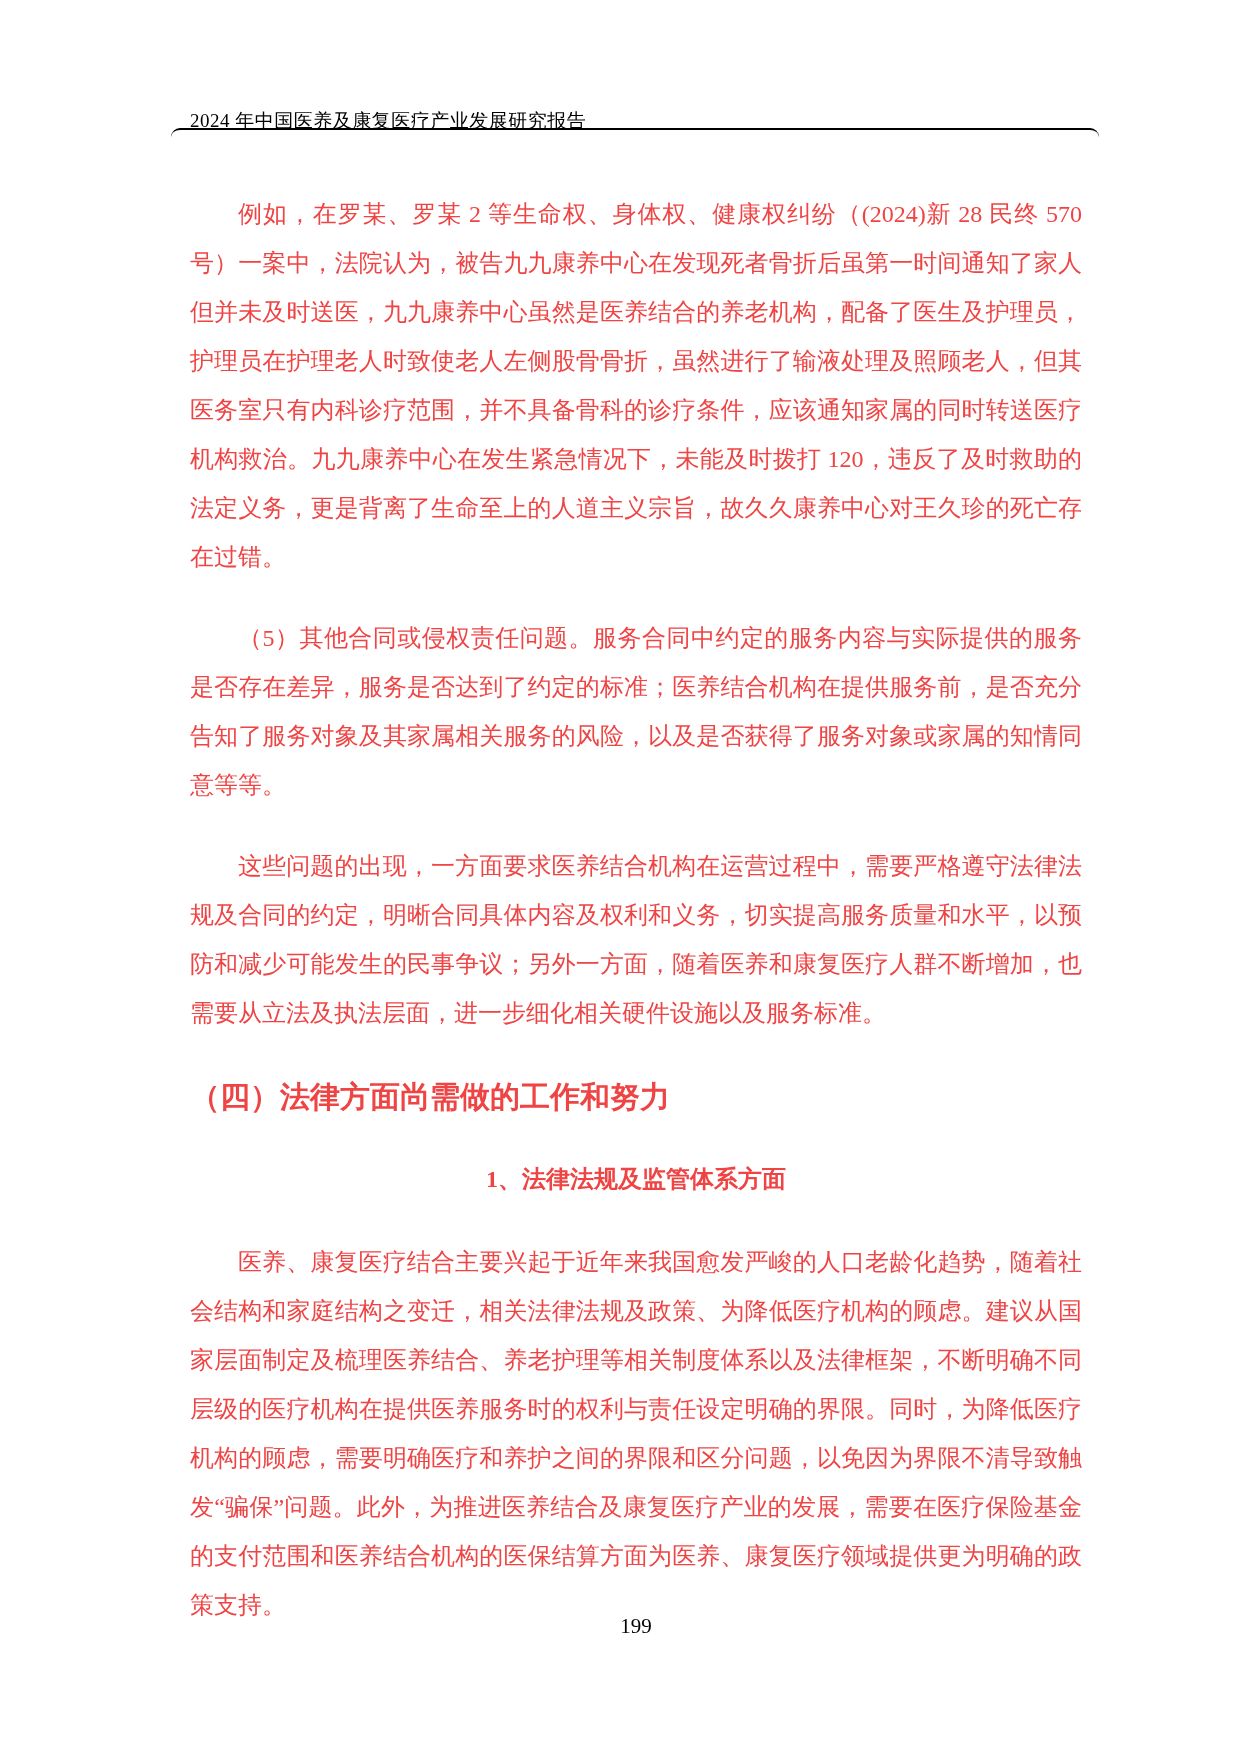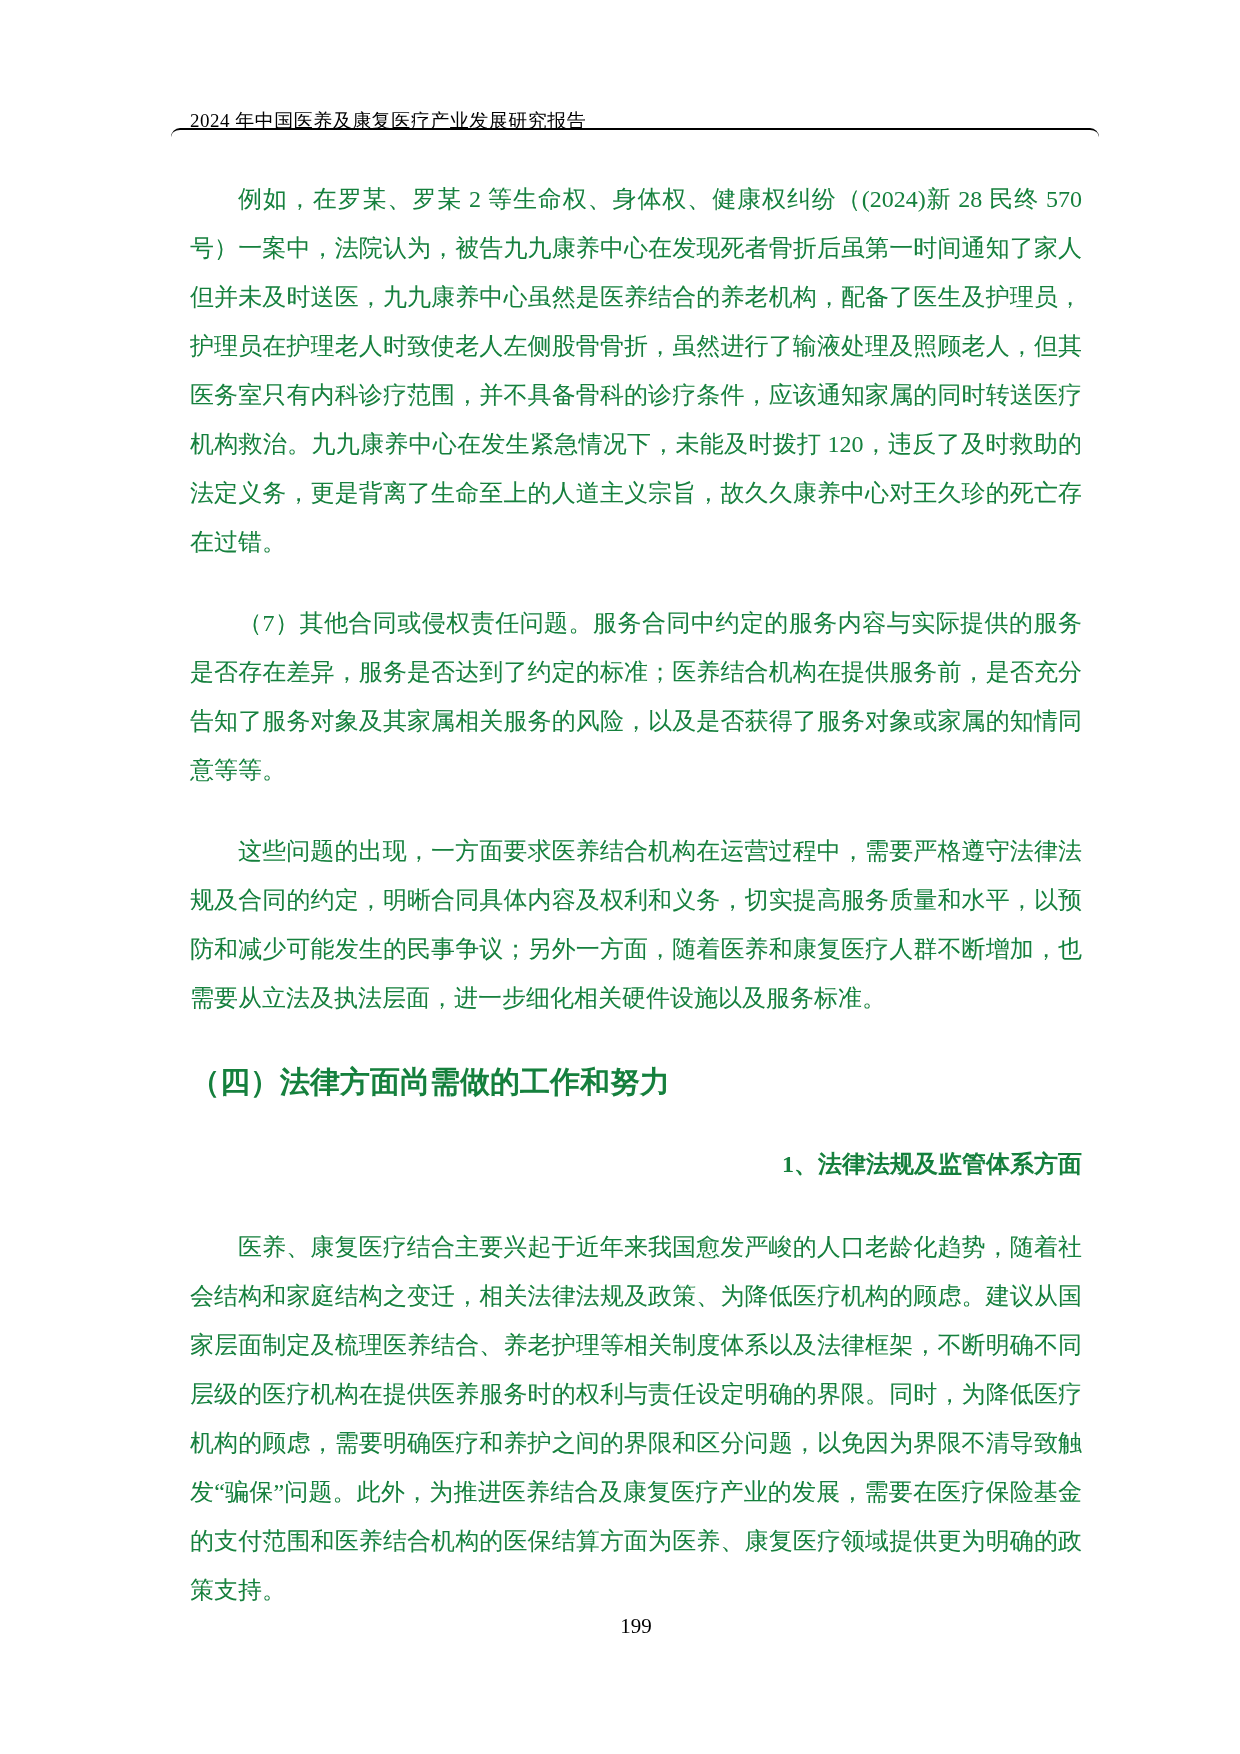--- a/index.html
+++ b/index.html
@@ -31,44 +31,44 @@
     position: absolute;
     left: 155px;
     top: 112px;
     width: 928px;
     border-top: 2px solid #000000;
     height: 0;
   }
   .content {
     position: absolute;
     left: 158px;
-    top: 143px;
+    top: 158px;
     width: 924px;
     font-size: 24px;
     line-height: 49px;
     text-align: justify;
-    color: #15803d;
+    color: #ef4444;
   }
   .content p.body-para {
     text-indent: 2em;
     margin: 0 0 16px 0;
   }
   .content h2.section-heading {
     font-size: 30px;
     line-height: 49px;
     font-weight: bold;
     margin: 18px 0 18px 0;
     text-align: left;
   }
   .content h3.sub-heading {
     font-size: 24px;
     line-height: 49px;
     font-weight: bold;
     margin: 18px 0 18px 0;
-    text-align: right;
+    text-align: center;
   }
   .page-footer {
     position: absolute;
     left: 0;
     top: 1588px;
     width: 100%;
     text-align: center;
   }
   .page-number {
     font-size: 21px;
@@ -82,21 +82,21 @@
 <div class="page">
 
   <header class="page-header">
     <div class="header-title">2024 年中国医养及康复医疗产业发展研究报告</div>
   </header>
   <div class="header-rule"></div>
 
   <main class="content">
     <p class="body-para">例如，在罗某、罗某 2 等生命权、身体权、健康权纠纷（(2024)新 28 民终 570 号）一案中，法院认为，被告九九康养中心在发现死者骨折后虽第一时间通知了家人但并未及时送医，九九康养中心虽然是医养结合的养老机构，配备了医生及护理员，护理员在护理老人时致使老人左侧股骨骨折，虽然进行了输液处理及照顾老人，但其医务室只有内科诊疗范围，并不具备骨科的诊疗条件，应该通知家属的同时转送医疗机构救治。九九康养中心在发生紧急情况下，未能及时拨打 120，违反了及时救助的法定义务，更是背离了生命至上的人道主义宗旨，故久久康养中心对王久珍的死亡存在过错。</p>
 
-    <p class="body-para">（7）其他合同或侵权责任问题。服务合同中约定的服务内容与实际提供的服务是否存在差异，服务是否达到了约定的标准；医养结合机构在提供服务前，是否充分告知了服务对象及其家属相关服务的风险，以及是否获得了服务对象或家属的知情同意等等。</p>
+    <p class="body-para">（5）其他合同或侵权责任问题。服务合同中约定的服务内容与实际提供的服务是否存在差异，服务是否达到了约定的标准；医养结合机构在提供服务前，是否充分告知了服务对象及其家属相关服务的风险，以及是否获得了服务对象或家属的知情同意等等。</p>
 
     <p class="body-para">这些问题的出现，一方面要求医养结合机构在运营过程中，需要严格遵守法律法规及合同的约定，明晰合同具体内容及权利和义务，切实提高服务质量和水平，以预防和减少可能发生的民事争议；另外一方面，随着医养和康复医疗人群不断增加，也需要从立法及执法层面，进一步细化相关硬件设施以及服务标准。</p>
 
     <h2 class="section-heading">（四）法律方面尚需做的工作和努力</h2>
 
     <h3 class="sub-heading">1、法律法规及监管体系方面</h3>
 
     <p class="body-para">医养、康复医疗结合主要兴起于近年来我国愈发严峻的人口老龄化趋势，随着社会结构和家庭结构之变迁，相关法律法规及政策、为降低医疗机构的顾虑。建议从国家层面制定及梳理医养结合、养老护理等相关制度体系以及法律框架，不断明确不同层级的医疗机构在提供医养服务时的权利与责任设定明确的界限。同时，为降低医疗机构的顾虑，需要明确医疗和养护之间的界限和区分问题，以免因为界限不清导致触发“骗保”问题。此外，为推进医养结合及康复医疗产业的发展，需要在医疗保险基金的支付范围和医养结合机构的医保结算方面为医养、康复医疗领域提供更为明确的政策支持。</p>
   </main>
 

